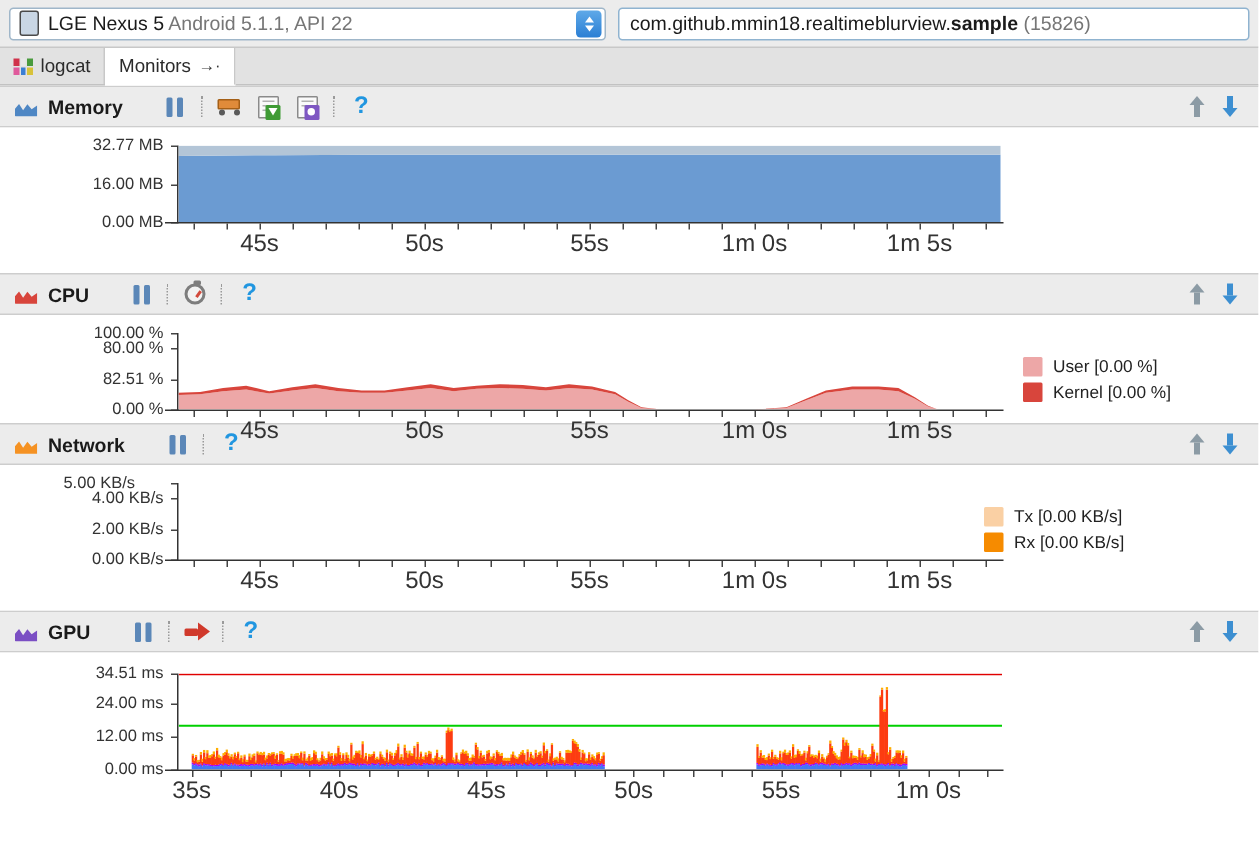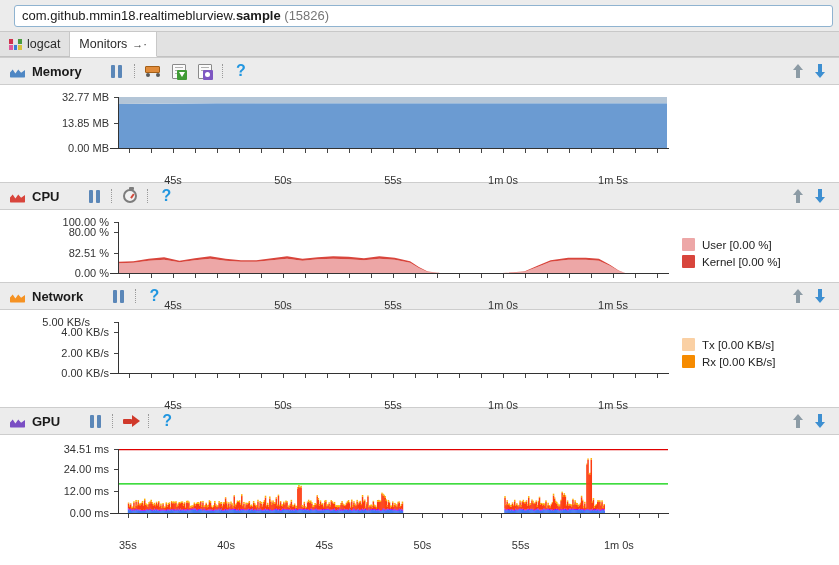--- a/index.html
+++ b/index.html
@@ -286,25 +286,24 @@
     width: 1px;
     background: #333;
   }
   .axis-h {
     position: absolute;
     height: 1px;
     background: #333;
   }
   .xlabel {
     position: absolute;
-    font-size: 11px;
+    font-size: 16px;
     color: #333;
     transform: translateX(-50%);
     white-space: nowrap;
-    margin-top: 20px;
   }
   .xtickmark {
     position: absolute;
     width: 1px;
     height: 4px;
     background: #444;
   }
   .plot {
     position: absolute;
     overflow: hidden;
@@ -326,20 +325,31 @@
     white-space: nowrap;
   }
   .swatch {
     width: 13px; height: 13px; flex: none; border-radius: 1px;
   }
 </style>
 </head>
 <body>
 
 <div class="topbar">
+  <div class="device-combo">
+    <div class="phone-icon"></div>
+    <div class="device-label">
+      <span>LGE Nexus 5</span>
+      <span class="dim">Android 5.1.1, API 22</span>
+    </div>
+    <div class="combo-arrows">
+      <span class="up"></span>
+        <span class="dn"></span>
+    </div>
+  </div>
   <div class="process-field">
     <span>com.github.mmin18.realtimeblurview.</span><span class="bold">sample</span>&nbsp;<span class="dim">(15826)</span>
   </div>
 </div>
 
 <div class="tabbar">
   <div class="tab">
     <span class="logcat-icon">
       <i style="background:#d0324b"></i>
         <i style="background:#e8e8e8"></i>
@@ -411,21 +421,21 @@
   <div class="arrow-btn">
     <span class="arrow-down a-blue">
         <span class="head"></span>
         <span class="stem"></span>
       </span>
   </div>
 </div>
 <div class="panel-body" id="body-memory" style="height:97px">
     <div class="ylabel" style="top: 12px; right: 725px;">32.77 MB</div>
     <div class="ytickmark" style="left: 114px; top: 12px;"></div>
-    <div class="ylabel" style="top: 38.01px; right: 725px;">13.85 MB</div>
+    <div class="ylabel" style="top: 38.01px; right: 725px;">16.00 MB</div>
     <div class="ytickmark" style="left: 114px; top: 38.01px;"></div>
     <div class="ylabel" style="top: 63px; right: 725px;">0.00 MB</div>
     <div class="ytickmark" style="left: 114px; top: 63px;"></div>
     <div class="axis-v" style="left: 118px; top: 12px; height: 52px;"></div>
     <div class="axis-h" style="left: 110px; top: 63px; width: 559px;"></div>
     <div class="xtickmark" style="left: 129px; top: 64px;"></div>
     <div class="xtickmark" style="left: 151px; top: 64px;"></div>
     <div class="xtickmark" style="left: 173px; top: 64px;"></div>
     <div class="xtickmark" style="left: 195px; top: 64px;"></div>
     <div class="xtickmark" style="left: 217px; top: 64px;"></div>
@@ -627,21 +637,21 @@
     <div class="xtickmark" style="left: 635px; top: 64px;"></div>
     <div class="xtickmark" style="left: 657px; top: 64px;"></div>
     <div class="xlabel" style="left: 173px; top: 69px;">45s</div>
     <div class="xlabel" style="left: 283px; top: 69px;">50s</div>
     <div class="xlabel" style="left: 393px; top: 69px;">55s</div>
     <div class="xlabel" style="left: 503px; top: 69px;">1m 0s</div>
     <div class="xlabel" style="left: 613px; top: 69px;">1m 5s</div>
     <div class="plot" style="left: 119px; top: 12px; width: 549px; height: 51px;">
       <svg width="549" height="51"></svg>
     </div>
-    <div class="legend" style="left: 682px; top: 28px;">
+    <div class="legend" style="left: 656px; top: 28px;">
       <div class="legend-row">
         <span class="swatch" style="background: rgb(250, 208, 164);"></span>
         <span>Tx [0.00 KB/s]</span>
       </div>
       <div class="legend-row">
         <span class="swatch" style="background: rgb(246, 139, 0);"></span>
         <span>Rx [0.00 KB/s]</span>
       </div>
     </div>
   </div>

